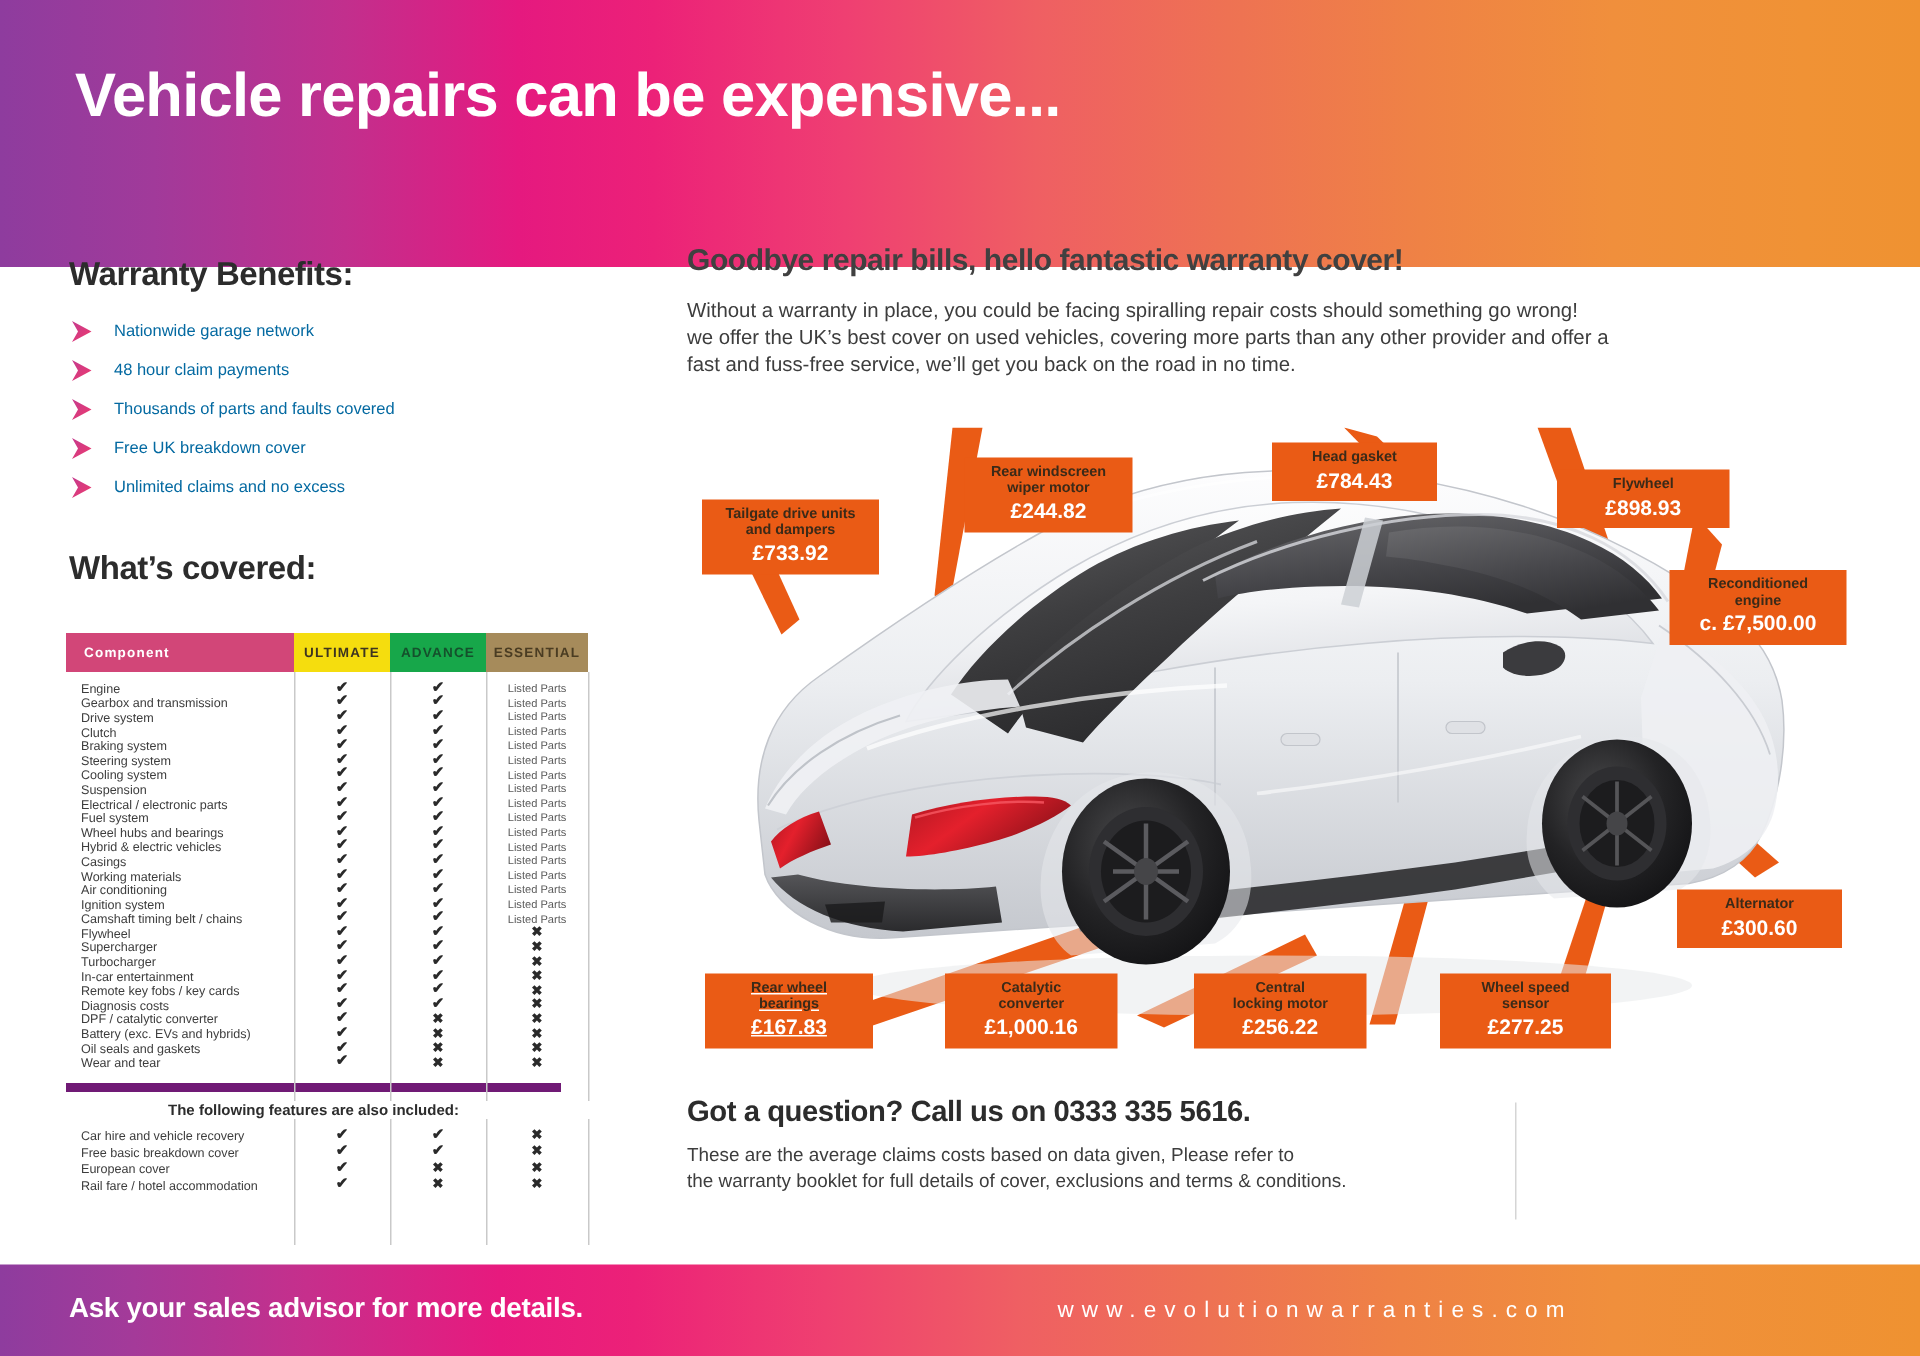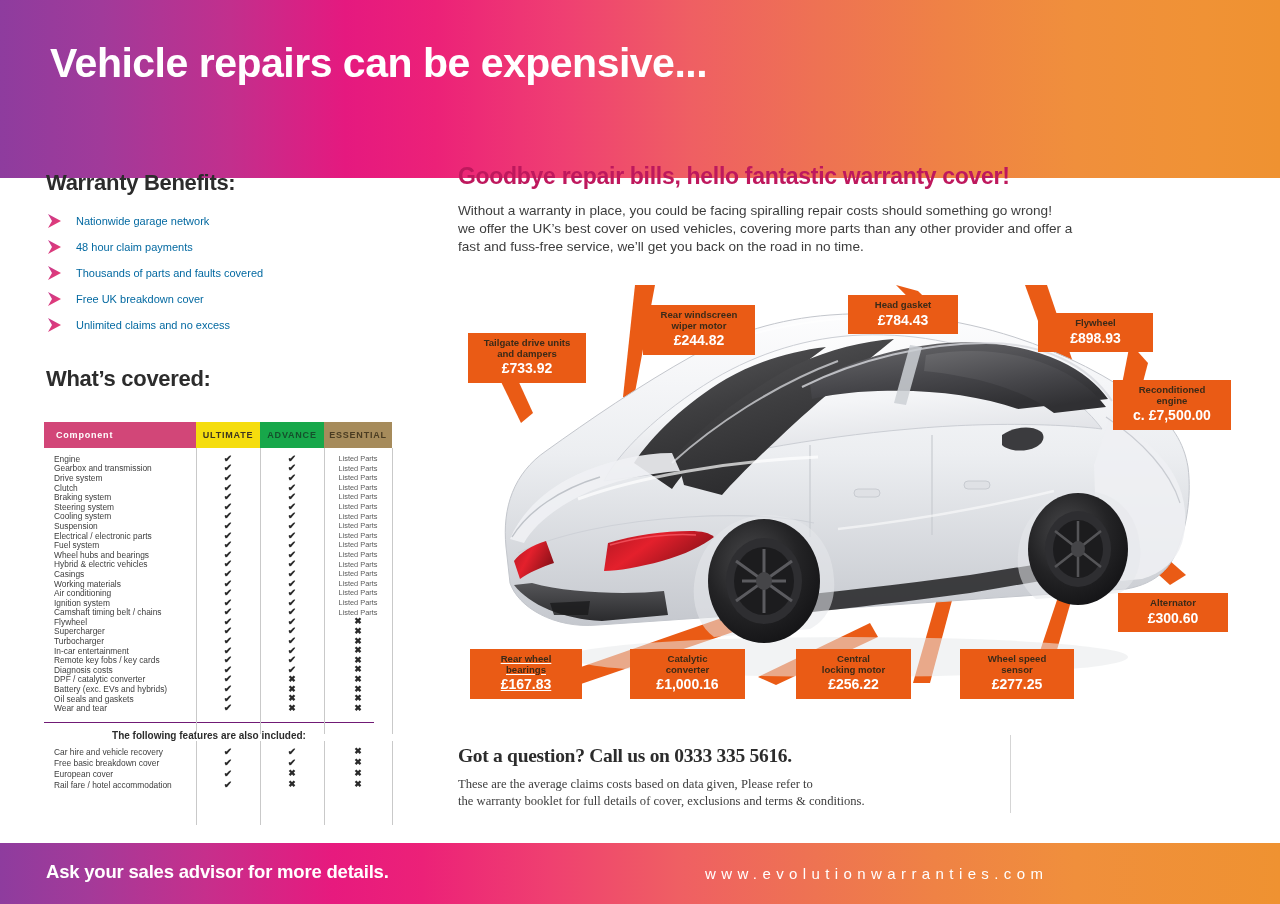--- a/index.html
+++ b/index.html
@@ -71,46 +71,46 @@
   .mark-tick { font-size:10px; color:#2a2a2a; font-weight:700; line-height:1; }
   .mark-cross { font-size:9px; color:#2a2a2a; font-weight:700; line-height:1; }
   .mark-text { font-size:7.4px; color:#5a5a5a; line-height:1; }
 
   
   .vline { position:absolute; top:0; width:1px; background:#c9c9c9; }
   .tbody-wrap { position:relative; }
 
   .also-included {
     text-align:center; font-size:10px; font-weight:700; color:#2c2c2c;
-    margin-top:9px; padding-top:7px; border-top:1px solid #701a75;
+    margin-top:9px; padding-top:7px; border-top:6px solid #701a75;
     width:330px;
   }
   .tbody2 { padding-top:5px; }
   .tbody2 .trow { height:11px; }
   .tbody2 .c-name { font-size:8.4px; }
 
   
   .right-col { position:absolute; left:458px; top:163px; width:790px; }
-  .r-heading { font-size:23px; font-weight:700; color:#be185d; letter-spacing:-0.3px; }
+  .r-heading { font-size:20px; font-weight:700; color:#404040; letter-spacing:-0.3px; }
   .r-body { margin-top:12px; font-size:13.6px; line-height:1.32; color:#3d3d3d; }
 
   
   .car-area { position:absolute; left:458px; top:285px; width:790px; height:430px; }
   .car-svg { position:absolute; left:0; top:0; }
 
   
   .callout {
     position:absolute; background:#ea5b15; color:#ffffff;
     padding:5px 10px 6px; text-align:center; line-height:1.12;
   }
   .co-title { font-size:9.6px; font-weight:700; color:#3b2a18; }
   .co-price { font-size:14px; font-weight:700; color:#ffffff; margin-top:2px; }
 
   
-  .bottom-text { position:absolute; left:458px; top:745px; width:560px;font-family:Liberation Serif, serif; }
+  .bottom-text { position:absolute; left:458px; top:730px; width:560px; }
   .bt-head { font-size:19.5px; font-weight:700; color:#2c2c2c; letter-spacing:-0.3px; }
   .bt-body { margin-top:9px; font-size:12.6px; line-height:1.36; color:#3d3d3d; }
   .bt-divider { position:absolute; left:1010px; top:735px; width:1px; height:78px; background:#d5d5d5; }
 
   
   .footer {
     position:absolute; left:0; top:843px; width:1280px; height:61px;
     background:linear-gradient(90deg,
       #8e3c9e 0%,
       #a43a99 7%,

